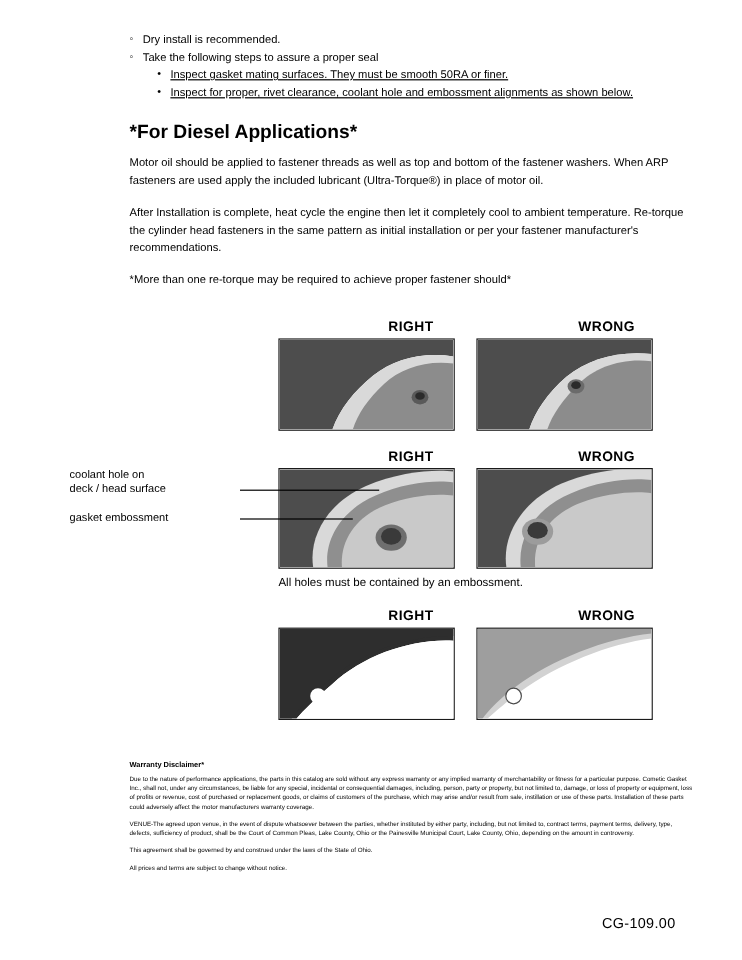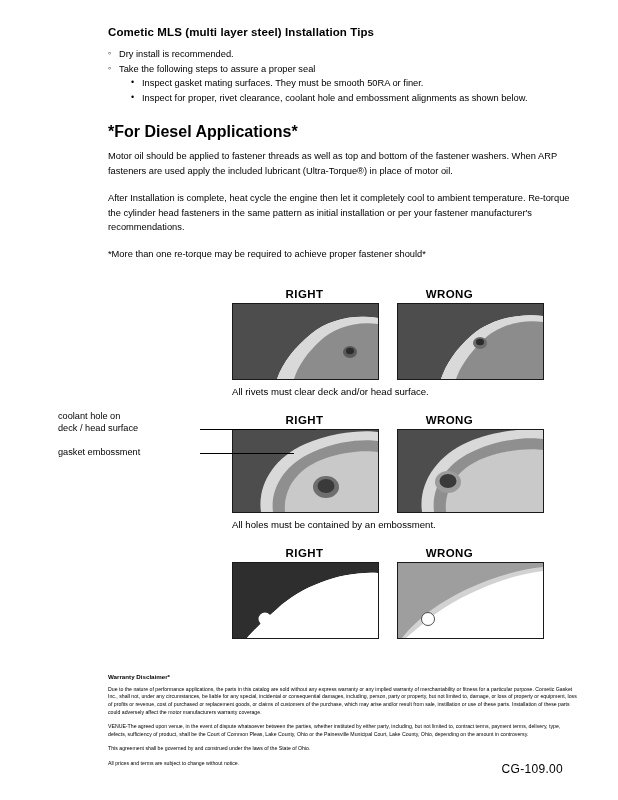--- a/index.html
+++ b/index.html
@@ -49,20 +49,21 @@
   ul.subbullets {
     list-style: none;
     margin: 0 0 0 12px;
     padding: 0;
   }
   ul.subbullets > li {
     font-size: 9.3px;
     line-height: 14.6px;
     position: relative;
     padding-left: 11px;
+    text-decoration: underline;
   }
   ul.subbullets > li::before {
     content: "\2022";
     position: absolute;
     left: 0;
     top: -1px;
     font-size: 9px;
   }
   h2.subtitle {
     font-size: 16px;
@@ -82,20 +83,22 @@
   .figures {
     margin: 26px 0 0 0;
     position: relative;
   }
   .figrow {
     position: relative;
     margin-left: 192px;
   }
   .figlabels {
     display: flex;
+    gap: 18px;
+    justify-content: flex-end;
   }
   .figlabel {
     width: 145px;
     text-align: center;
     font-size: 11.5px;
     font-weight: bold;
     letter-spacing: 0.4px;
     margin-bottom: 3px;
   }
   .figpair {
@@ -153,21 +156,20 @@
     font-weight: normal;
     letter-spacing: 0.3px;
     padding-left: 27px;
   }
 </style>
 </head>
 <body>
 
 <div class="page">
 
-  <h1 class="title">Cometic MLS (multi layer steel) Installation Tips</h1>
 
   <ul class="bullets">
     <li>Dry install is recommended.</li>
     <li>
       <span>Take the following steps to assure a proper seal</span>
       <ul class="subbullets">
         <li>Inspect gasket mating surfaces.  They must be smooth 50RA or finer.</li>
         <li>Inspect for proper, rivet clearance, coolant hole and embossment alignments as shown below.</li>
       </ul>
     </li>
@@ -200,21 +202,20 @@
           <svg width="145" height="75" viewBox="0 0 145 75" xmlns="http://www.w3.org/2000/svg">
             <rect x="0" y="0" width="145" height="75" fill="#ffffff"></rect>
             <path d="M0,0 L145,0 L145,12 C118,9 92,16 74,31 C58,45 48,60 43,75 L0,75 Z" fill="#4d4d4d"></path>
             <path d="M145,12 L145,75 L43,75 C48,60 58,45 74,31 C92,16 118,9 145,12 Z" fill="#d9d9d9"></path>
             <path d="M145,18 C120,15 98,23 84,37 C71,50 62,63 58,75 L145,75 Z" fill="#8c8c8c"></path>
             <ellipse cx="82" cy="39" rx="7" ry="6" fill="#6b6b6b"></ellipse>
             <ellipse cx="82" cy="38" rx="4" ry="3.2" fill="#2b2b2b"></ellipse>
           </svg>
         </div>
       </div>
-      <div class="figcaption">All rivets must clear deck and/or head surface.</div>
     </div>
 
     <div class="figrow" style="margin-top:16px">
       <div class="figlabels">
         <div class="figlabel">RIGHT</div>
         <div class="figlabel">WRONG</div>
       </div>
       <div class="figpair">
         <div class="figbox tall">
           <svg width="145" height="82" viewBox="0 0 145 82" xmlns="http://www.w3.org/2000/svg">

